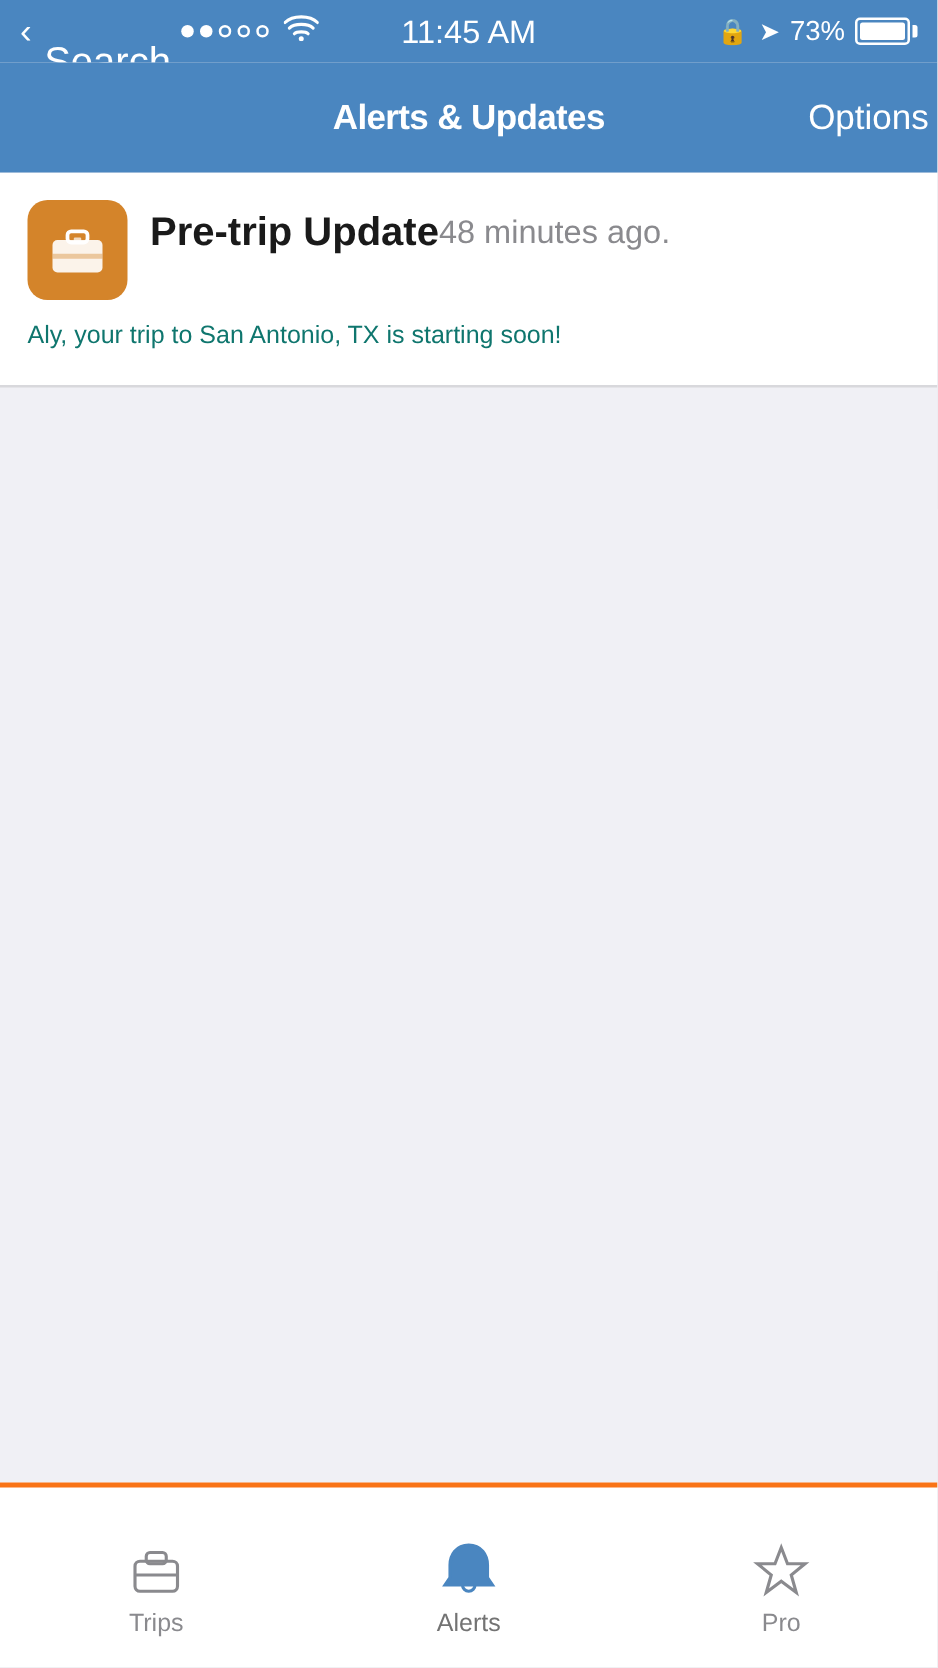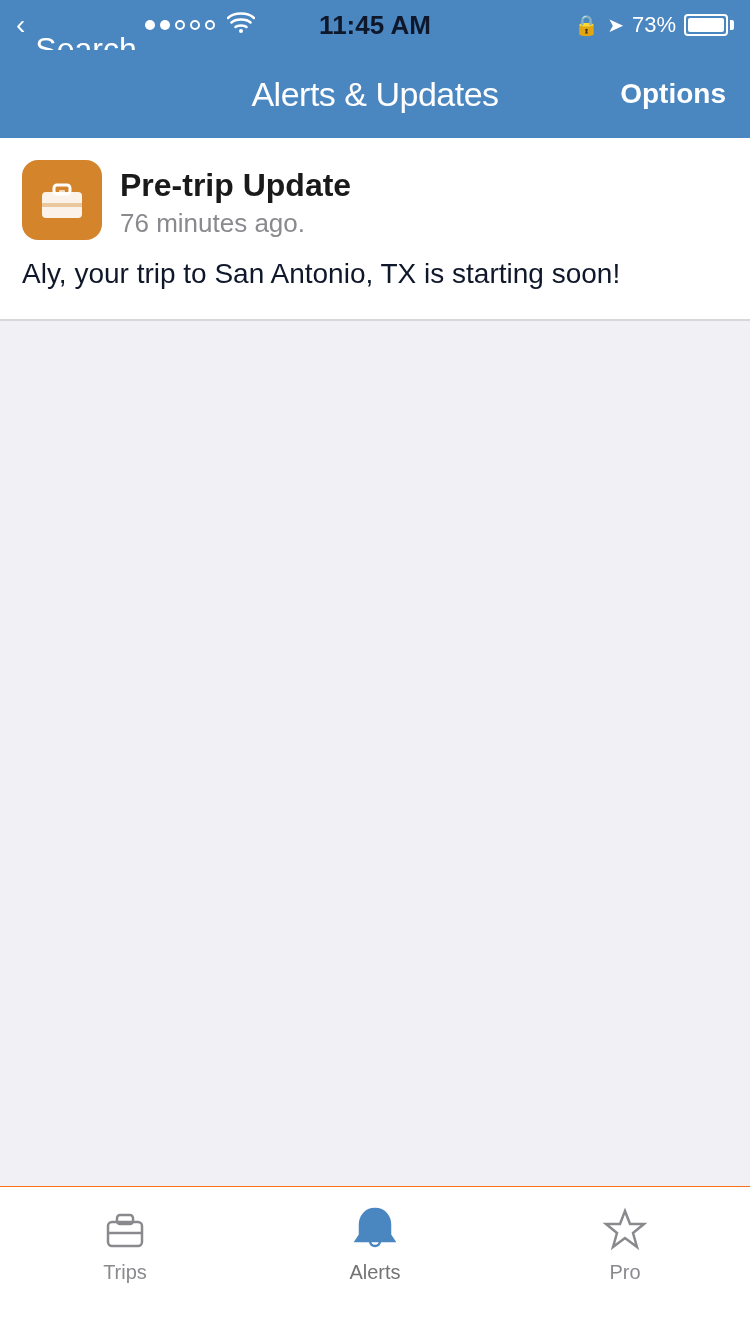--- a/index.html
+++ b/index.html
@@ -43,23 +43,23 @@
       width: 10px; height: 10px; border-radius: 50%; background: white;
     }
     .dot.empty {
       background: transparent;
       border: 2px solid white;
     }
     .wifi-icon {
       font-size: 22px; color: white; margin-left: 4px;
     }
     .status-center {
-      color: #0f172a;
+      color: #ffffff;
       font-size: 26px;
-      font-weight: 700;
+      font-weight: 400;
       position: absolute;
       left: 50%;
       transform: translateX(-50%);
     }
     .status-right {
       display: flex;
       align-items: center;
       gap: 8px;
       color: white;
       font-size: 22px;
@@ -97,30 +97,30 @@
       height: 88px;
       background: #4a86c0;
       display: flex;
       align-items: center;
       justify-content: center;
       position: relative;
       flex-shrink: 0;
     }
     .nav-title {
       color: white;
-      font-size: 34px;
-      font-weight: 400;
+      font-size: 28px;
+      font-weight: 700;
       letter-spacing: -0.5px;
     }
     .nav-options {
       position: absolute;
-      right: 24px;
+      right: 7px;
       color: white;
       font-size: 28px;
-      font-weight: 700;
+      font-weight: 400;
     }
 
     
     .content {
       flex: 1;
       background: #f0f0f5;
       overflow: hidden;
     }
 
     
@@ -143,56 +143,56 @@
       align-items: center;
       justify-content: center;
       flex-shrink: 0;
     }
     .suitcase-svg {
       width: 46px;
       height: 42px;
     }
     .alert-meta {
       display: flex;
-      flex-direction: column;
+      flex-direction: row;
       justify-content: center;
       padding-top: 6px;
     }
     .alert-title {
       font-size: 32px;
       font-weight: 700;
       color: #1a1a1a;
       line-height: 1.2;
     }
     .alert-time {
       font-size: 26px;
       color: #8a8a8e;
       margin-top: 4px;
     }
     .alert-body {
-      font-size: 28px;
-      color: #0f172a;
+      font-size: 20px;
+      color: #0f766e;
       line-height: 1.4;
       padding-left: 0;
     }
 
     
     .separator {
       height: 2px;
       background: #d8d8dc;
     }
 
     
     .tab-bar {
       height: 148px;
       background: white;
       display: flex;
-      align-items: flex-start;
+      align-items: center;
       padding-top: 16px;
-      border-top: 1px solid #f97316;
+      border-top: 4px solid #f97316;
       flex-shrink: 0;
     }
     .tab-item {
       flex: 1;
       display: flex;
       flex-direction: column;
       align-items: center;
       gap: 6px;
       cursor: pointer;
     }
@@ -273,21 +273,21 @@
 
           <rect x="15" y="6" width="16" height="9" rx="3" fill="none" stroke="white" stroke-width="3"></rect>
 
           <rect x="3" y="24" width="40" height="4" fill="#d4842a" opacity="0.4"></rect>
 
           <rect x="20" y="11" width="6" height="5" rx="1" fill="white" opacity="0.7"></rect>
         </svg>
       </div>
       <div class="alert-meta">
         <span class="alert-title">Pre-trip Update</span>
-        <span class="alert-time">76 minutes ago.</span>
+        <span class="alert-time">48 minutes ago.</span>
       </div>
     </div>
     <div class="alert-body">Aly, your trip to San Antonio, TX is starting soon!</div>
   </div>
   <div class="separator"></div>
 </div>
 
 <div class="tab-bar">
 
   <div class="tab-item">

